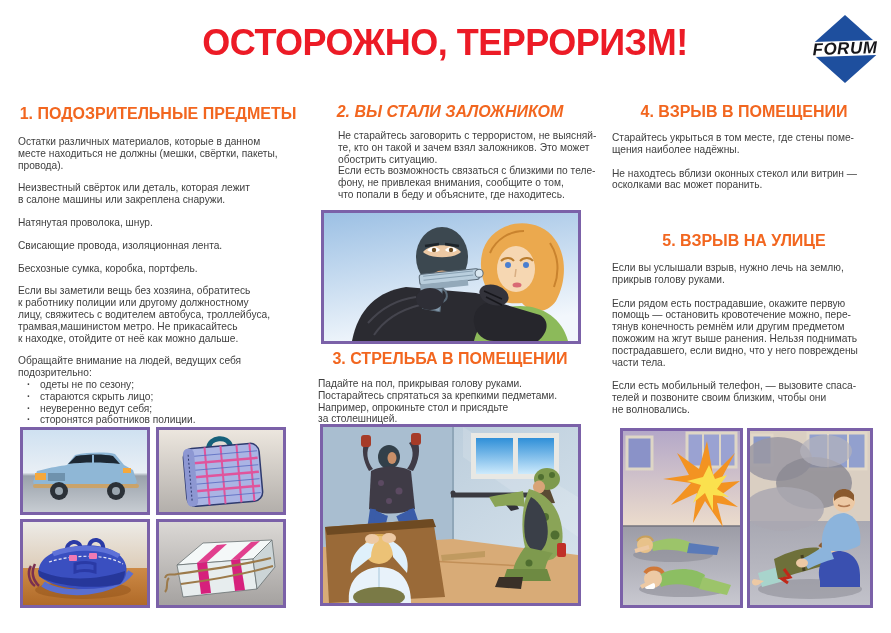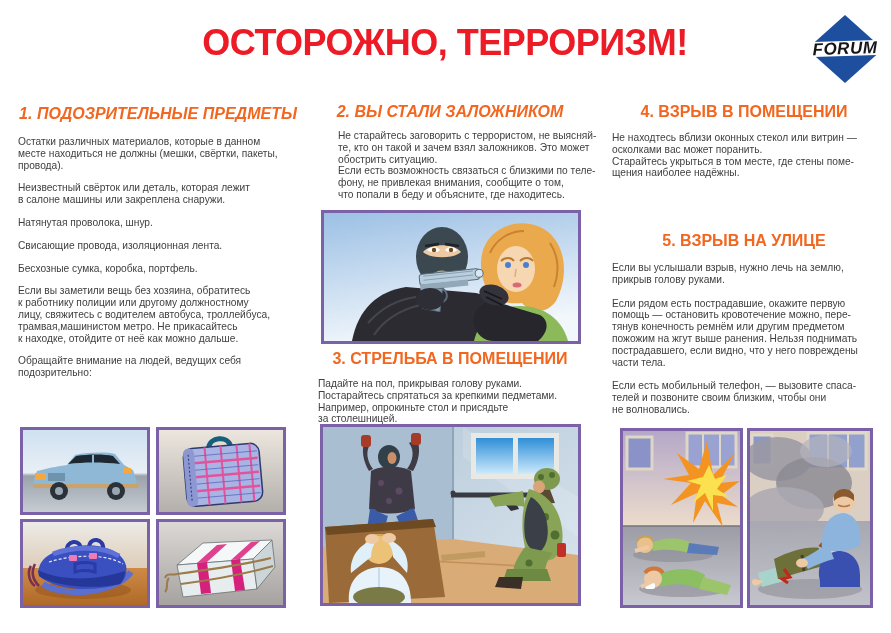--- a/index.html
+++ b/index.html
@@ -17,21 +17,21 @@
   .logo svg { display:block; width:100%; height:100%; }
   .logo-text {
     font-family:"Liberation Sans", sans-serif;
     font-weight:bold; font-style:italic; font-size:17px;
     fill:#16161a; letter-spacing:0.5px;
   }
   .heading {
     position:absolute; margin:0; font-size:16px; font-weight:bold;
     color:#f2661f; text-align:center; white-space:nowrap;
   }
-  .h-s1 { left:14px;  top:105px; width:288px;font-style:italic; }
+  .h-s1 { left:14px;  top:105px; width:288px; }
   .h-s2 { left:318px; top:103px; width:264px;font-style:italic; }
   .h-s3 { left:318px; top:350px; width:264px; }
   .h-s4 { left:608px; top:103px; width:272px; }
   .h-s5 { left:608px; top:232px; width:272px; }
   .body-text {
     position:absolute; font-size:10.2px; line-height:11.8px; color:#404040;
   }
   .t-s1 { left:18px;  top:136px; width:288px; }
   .t-s2 { left:318px; top:130px; width:276px;margin-left:20px; }
   .t-s3 { left:318px; top:378px; width:276px; }
@@ -83,20 +83,38 @@
     <p class="para mb11">Натянутая проволока, шнур.</p>
     <p class="para mb11">Свисающие провода, изоляционная лента.</p>
     <p class="para mb11">Бесхозные сумка, коробка, портфель.</p>
     <p class="para mb11">Если вы заметили вещь без хозяина, обратитесь
 к работнику полиции или другому должностному
 лицу, свяжитесь с водителем автобуса, троллейбуса,
 трамвая,машинистом метро. Не прикасайтесь
 к находке, отойдите от неё как можно дальше.</p>
     <p class="para">Обращайте внимание на людей, ведущих себя
 подозрительно:</p>
+    <ul class="bullets">
+      <li>
+          <span class="b-dot"></span>
+          <span>одеты не по сезону;</span>
+        </li>
+      <li>
+          <span class="b-dot"></span>
+          <span>стараются скрыть лицо;</span>
+        </li>
+      <li>
+          <span class="b-dot"></span>
+          <span>неуверенно ведут себя;</span>
+        </li>
+      <li>
+          <span class="b-dot"></span>
+          <span>сторонятся работников полиции.</span>
+        </li>
+    </ul>
   </div>
 
   <div class="frame f-car">
     <svg viewBox="0 0 124 82">
       <defs>
         <linearGradient id="gcar" x1="0" y1="0" x2="0" y2="1">
           <stop offset="0" stop-color="#cfe1f1"></stop>
             <stop offset="0.52" stop-color="#e9eff5"></stop>
           <stop offset="0.56" stop-color="#9aa2ab"></stop>
             <stop offset="1" stop-color="#c7ccd2"></stop>
@@ -322,24 +340,24 @@
         <ellipse cx="66" cy="111" rx="7" ry="5" fill="#edc9a4"></ellipse>
         <path d="M26,176 C24,156 34,142 56,140 C78,140 88,154 88,176 Z" fill="#e8f2fa"></path>
         <path d="M56,140 L56,176" stroke="#bcd4e4" stroke-width="1.5"></path>
         <ellipse cx="56" cy="170" rx="26" ry="10" fill="#7a7a46"></ellipse>
       </g>
     </svg>
   </div>
 
   <h2 class="heading h-s4">4. ВЗРЫВ В ПОМЕЩЕНИИ</h2>
   <div class="body-text t-s4">
+    <p class="para mb12">Старайтесь укрыться в том месте, где стены поме-
+щения наиболее надёжны.</p>
     <p class="para">Не находтесь вблизи оконных стекол или витрин —
 осколками вас может поранить.</p>
-    <p class="para mb12">Старайтесь укрыться в том месте, где стены поме-
-щения наиболее надёжны.</p>
   </div>
 
   <h2 class="heading h-s5">5. ВЗРЫВ НА УЛИЦЕ</h2>
   <div class="body-text t-s5">
     <p class="para mb12">Если вы услышали взрыв, нужно лечь на землю,
 прикрыв голову руками.</p>
     <p class="para mb12">Если рядом есть пострадавшие, окажите первую
 помощь — остановить кровотечение можно, пере-
 тянув конечность ремнём или другим предметом
 пожожим на жгут выше ранения. Нельзя поднимать

